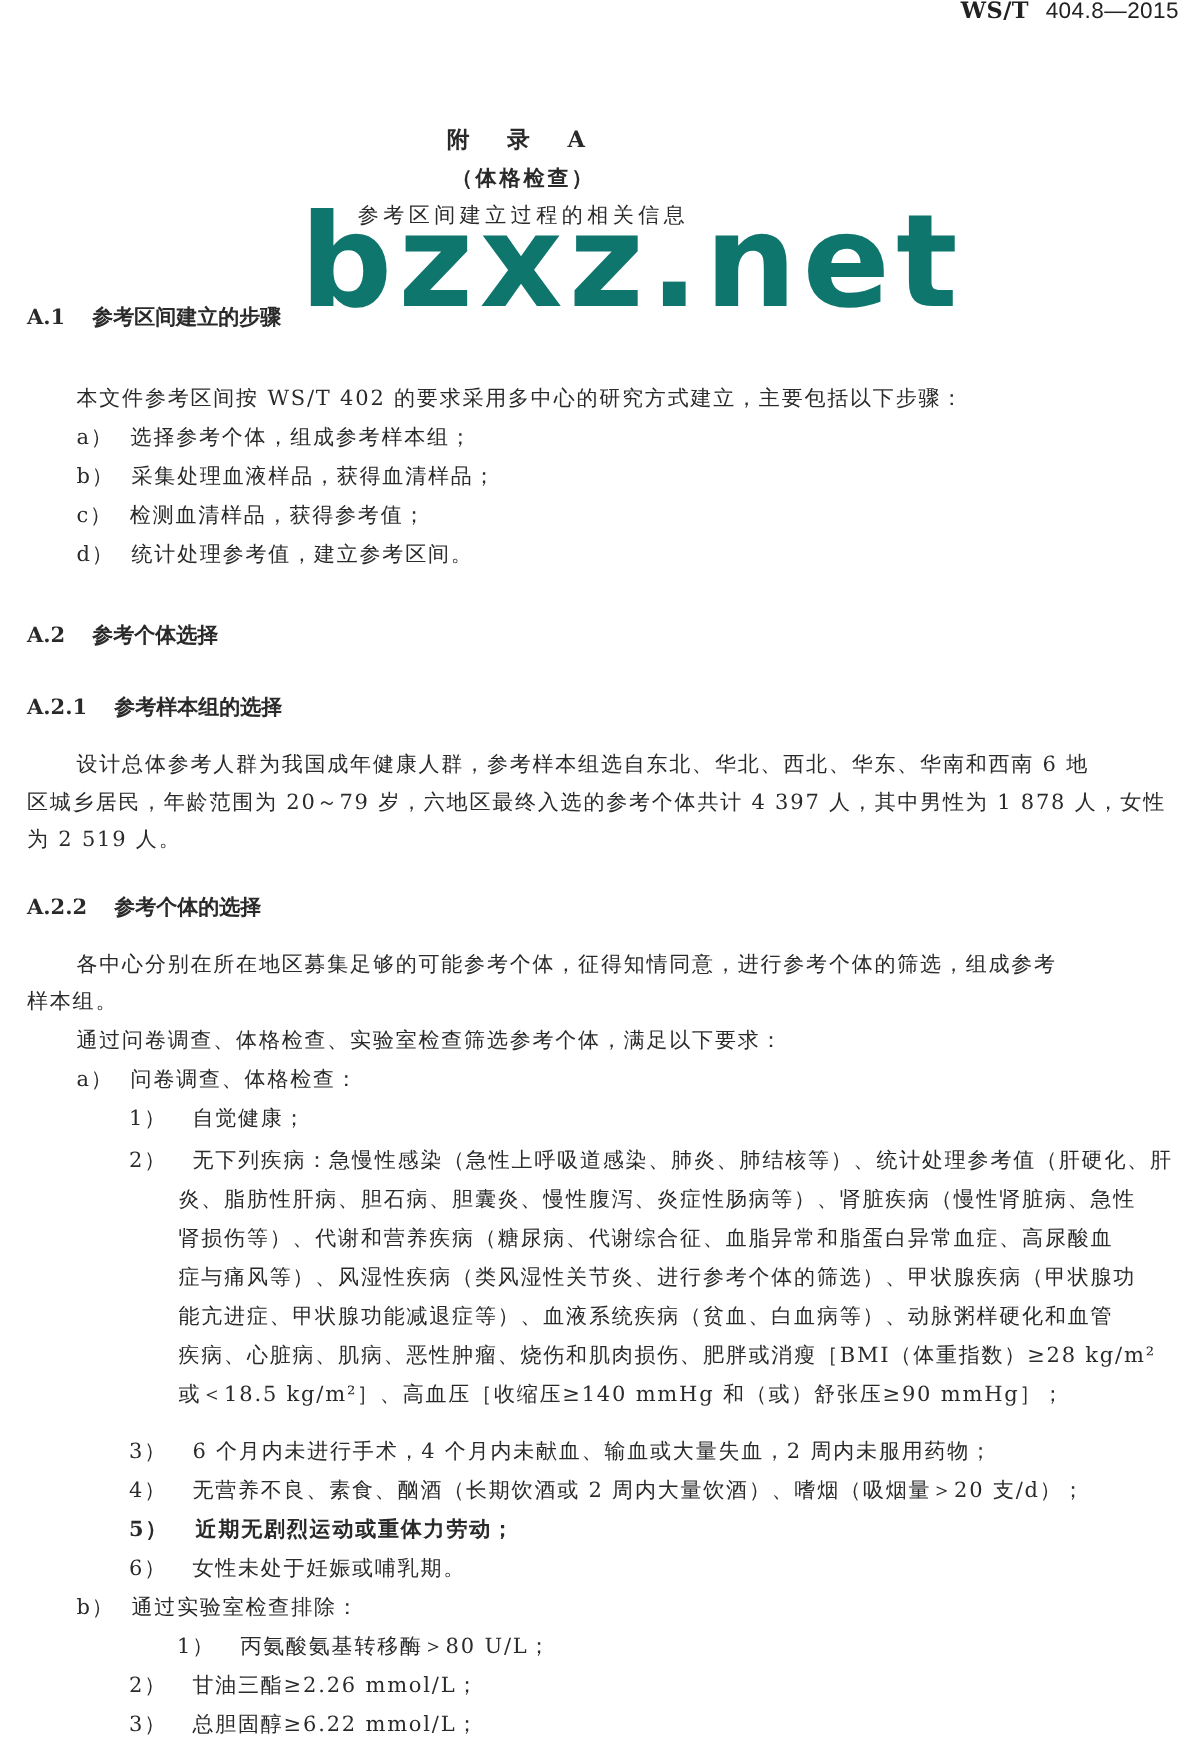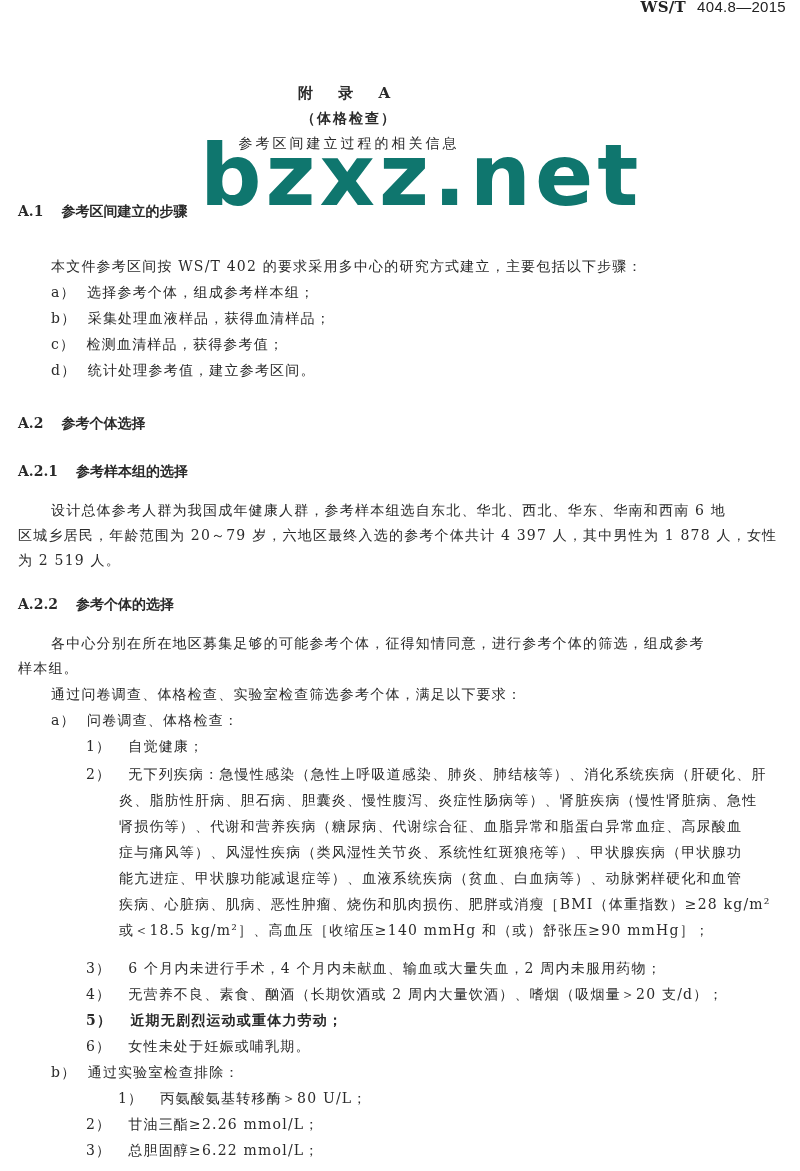--- a/index.html
+++ b/index.html
@@ -58,24 +58,24 @@
     <span class="n">A.2.2</span><span>参考个体的选择</span>
   </div>
   <div class="abs p" style="top:630px;left:51px;">各中心分别在所在地区募集足够的可能参考个体，征得知情同意，进行参考个体的筛选，组成参考</div>
   <div class="abs p" style="top:655px;left:18px;">样本组。</div>
   <div class="abs p" style="top:681px;left:51px;">通过问卷调查、体格检查、实验室检查筛选参考个体，满足以下要求：</div>
 
   <div class="abs p" style="top:707px;left:51px;"><span>a）</span>&nbsp;&nbsp;<span>问卷调查、体格检查：</span></div>
 
   <div class="abs p" style="top:733px;left:86px;"><span>1）</span>&nbsp;&nbsp;&nbsp;<span>自觉健康；</span></div>
 
-  <div class="abs p" style="top:761px;left:86px;"><span>2）</span>&nbsp;&nbsp;&nbsp;<span>无下列疾病：急慢性感染（急性上呼吸道感染、肺炎、肺结核等）、消化系统疾病（肝硬化、肝</span></div>
+  <div class="abs p" style="top:761px;left:86px;"><span>2）</span>&nbsp;&nbsp;&nbsp;<span>无下列疾病：急慢性感染（急性上呼吸道感染、肺炎、肺结核等）、统计处理参考值（肝硬化、肝</span></div>
   <div class="abs p" style="top:787px;left:119px;">炎、脂肪性肝病、胆石病、胆囊炎、慢性腹泻、炎症性肠病等）、肾脏疾病（慢性肾脏病、急性</div>
   <div class="abs p" style="top:813px;left:119px;">肾损伤等）、代谢和营养疾病（糖尿病、代谢综合征、血脂异常和脂蛋白异常血症、高尿酸血</div>
-  <div class="abs p" style="top:839px;left:119px;">症与痛风等）、风湿性疾病（类风湿性关节炎、系统性红斑狼疮等）、甲状腺疾病（甲状腺功</div>
+  <div class="abs p" style="top:839px;left:119px;">症与痛风等）、风湿性疾病（类风湿性关节炎、进行参考个体的筛选）、甲状腺疾病（甲状腺功</div>
   <div class="abs p" style="top:865px;left:119px;">能亢进症、甲状腺功能减退症等）、血液系统疾病（贫血、白血病等）、动脉粥样硬化和血管</div>
   <div class="abs p" style="top:891px;left:119px;">疾病、心脏病、肌病、恶性肿瘤、烧伤和肌肉损伤、肥胖或消瘦［BMI（体重指数）≥28 kg/m²</div>
   <div class="abs p" style="top:917px;left:119px;">或＜18.5 kg/m²］、高血压［收缩压≥140 mmHg 和（或）舒张压≥90 mmHg］；</div>
 
   <div class="abs p" style="top:955px;left:86px;"><span>3）</span>&nbsp;&nbsp;&nbsp;<span>6 个月内未进行手术，4 个月内未献血、输血或大量失血，2 周内未服用药物；</span></div>
   <div class="abs p" style="top:981px;left:86px;"><span>4）</span>&nbsp;&nbsp;&nbsp;<span>无营养不良、素食、酗酒（长期饮酒或 2 周内大量饮酒）、嗜烟（吸烟量＞20 支/d）；</span></div>
   <div class="abs p" style="top:1007px;left:86px;font-weight:bold;"><span>5）</span>&nbsp;&nbsp;&nbsp;<span>近期无剧烈运动或重体力劳动；</span></div>
   <div class="abs p" style="top:1033px;left:86px;"><span>6）</span>&nbsp;&nbsp;&nbsp;<span>女性未处于妊娠或哺乳期。</span></div>
 
   <div class="abs p" style="top:1059px;left:51px;"><span>b）</span>&nbsp;&nbsp;<span>通过实验室检查排除：</span></div>

